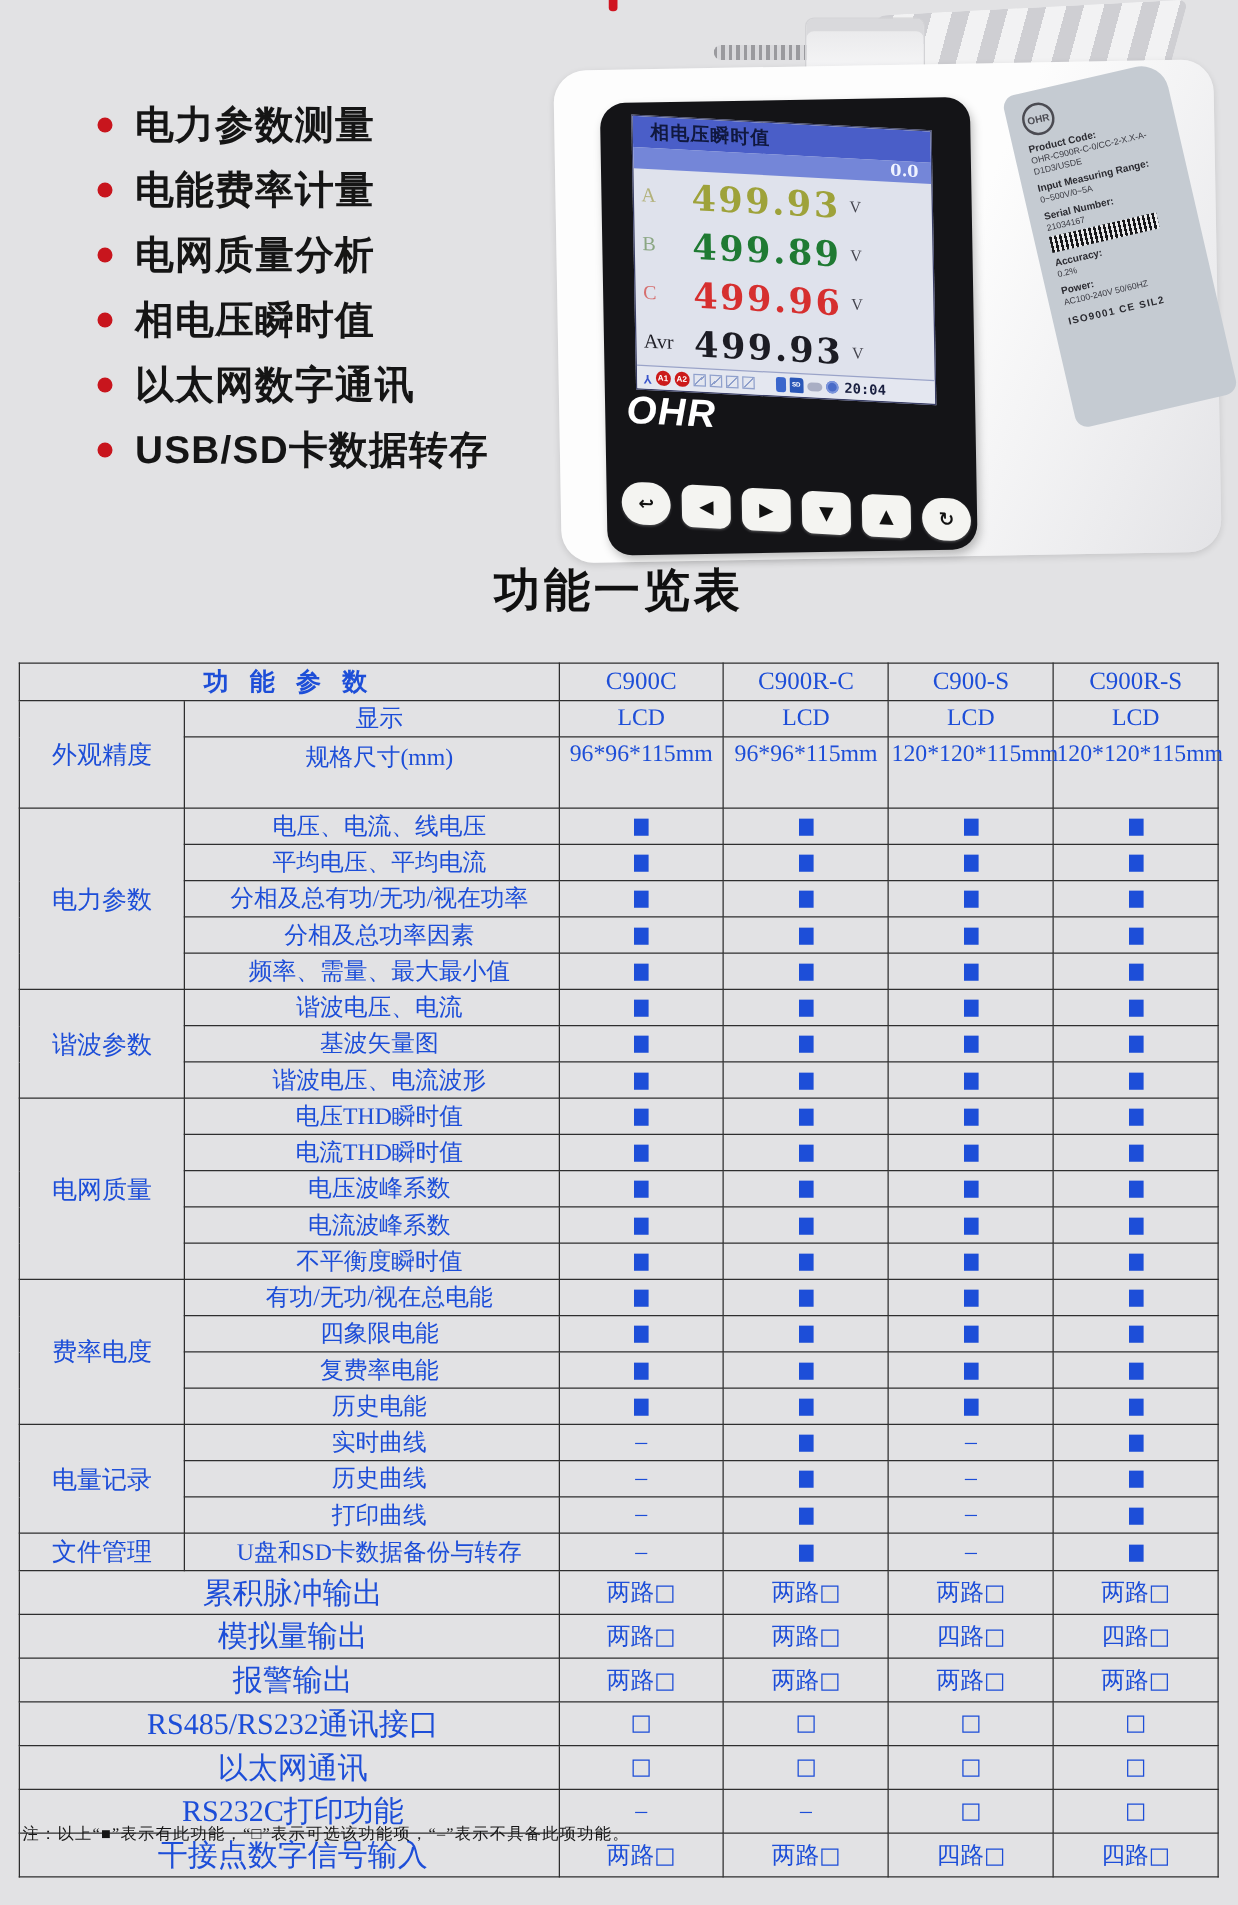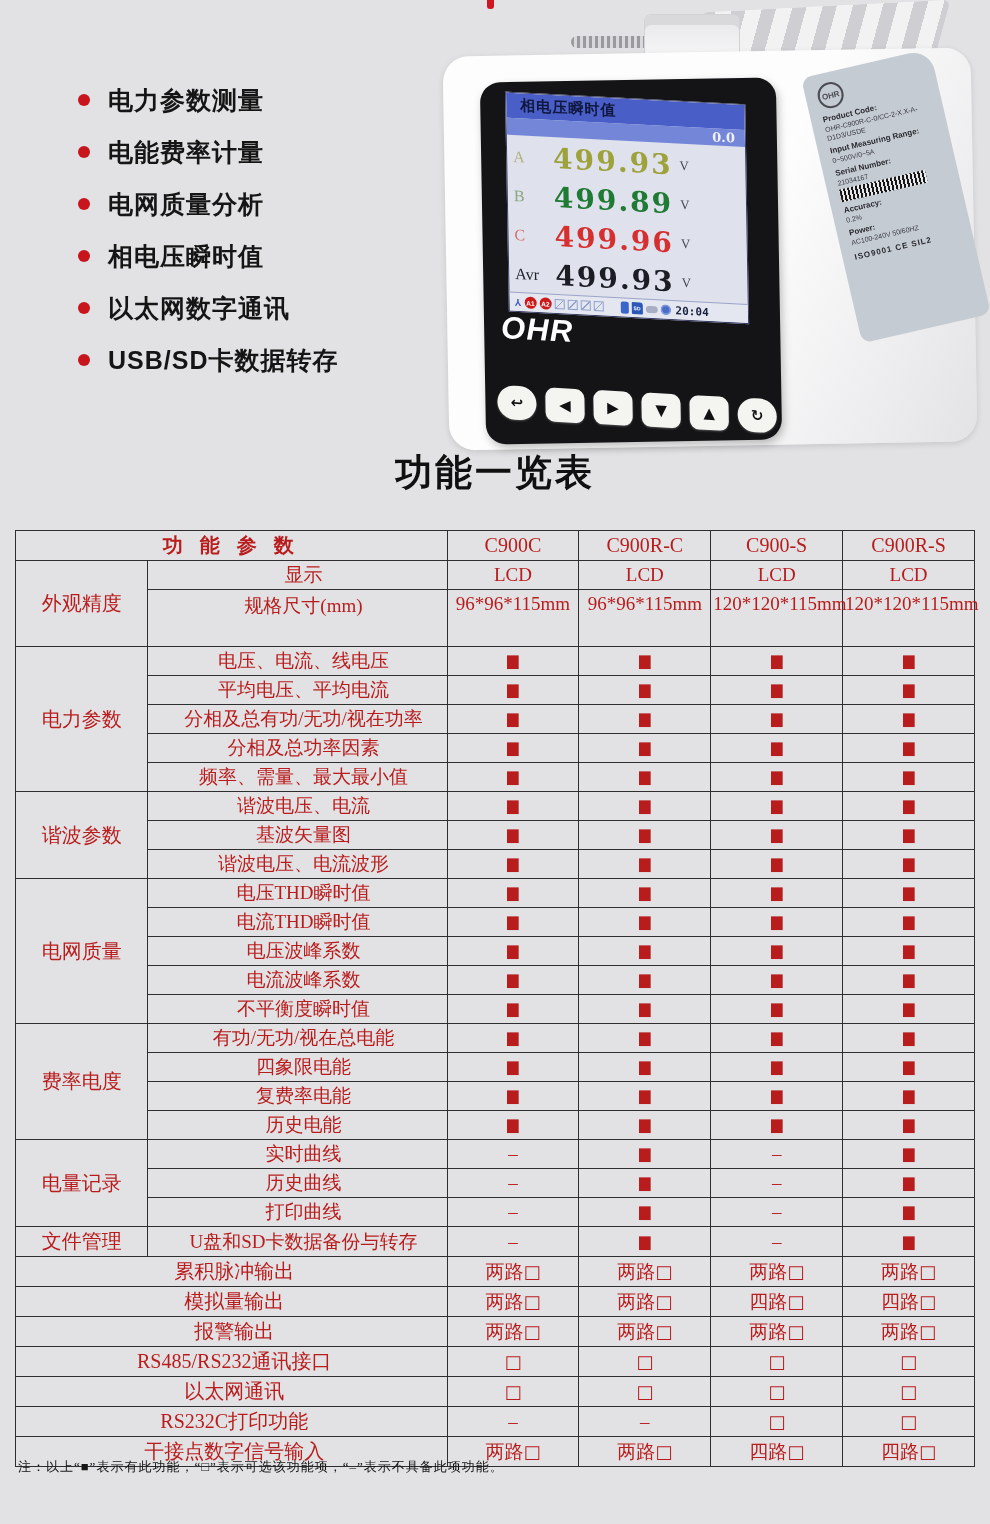--- a/index.html
+++ b/index.html
@@ -5,21 +5,21 @@
   * { margin:0; padding:0; box-sizing:border-box; }
   html,body { width:990px; height:1524px; }
   body { position:relative; background:#e2e2e4; overflow:hidden;
          font-family:"Liberation Sans","DejaVu Sans",sans-serif; }
 
   
   .features { position:absolute; left:78px; top:74px; list-style:none; }
   .features li { display:flex; align-items:center; height:52px; }
   .features .dot { width:12px; height:12px; border-radius:50%; background:#c8151d;
                    margin-right:18px; flex:0 0 auto; }
-  .features .txt { font-size:25px; font-weight:700; color:#151515; letter-spacing:1px; }
+  .features .txt { font-size:31px; font-weight:700; color:#151515; letter-spacing:1px; }
 
   .red-mark { position:absolute; left:487px; top:0; width:7px; height:9px;
               background:#d01420; border-radius:0 0 3px 3px; }
 
   
   .photo { position:absolute; left:438px; top:0; width:548px; height:452px; }
   .vents { position:absolute; left:252px; top:6px; width:246px; height:94px;
            background:#f2f2f3; border-radius:8px; transform:skewX(-18deg) rotate(-3deg);
            background-image:
              repeating-linear-gradient(90deg, #cfcfd3 0 14px, transparent 14px 30px),
@@ -98,28 +98,28 @@
              font-size:15px; font-weight:700; color:#111;
              font-family:"DejaVu Sans",sans-serif; box-shadow:0 1px 2px rgba(255,255,255,.25); }
   .dev-btn:first-child, .dev-btn:last-child { border-radius:17px; }
 
   
   .table-title { position:absolute; left:0; top:448px; width:100%; text-align:center;
                  font-size:37px; font-weight:800; color:#101010; letter-spacing:3px; }
 
   .ftable-wrap { position:absolute; left:15px; top:530px; width:960px; }
   table.ftable { width:100%; border-collapse:collapse; table-layout:fixed;
-                 font-family:"Liberation Serif","DejaVu Serif",serif; color:#b91c1c; }
+                 font-family:"Liberation Serif","DejaVu Serif",serif; color:#1d4ed8; }
   .ftable th, .ftable td { border:1px solid #2e2e2e; height:28px; text-align:center;
                            font-size:19px; font-weight:400; padding:1px 2px; }
   .ftable thead th { height:30px; font-size:20px; }
   .ftable th.param-head { font-weight:700; letter-spacing:6px; }
   .ftable td.group-cell { font-size:20px; }
   .ftable td.feat-cell, .ftable td.flat-cell { text-align:center; padding-left:14px; }
-  .ftable td.flat-cell { font-size:20px; padding-left:8px; }
+  .ftable td.flat-cell { font-size:24px; padding-left:8px; }
   .ftable tr.tall td { height:57px; vertical-align:top; padding-top:3px; }
   .blk { display:inline-block; transform:scale(.9,1.05); font-family:"DejaVu Sans",sans-serif;
          font-size:17px; line-height:1; }
   .sq  { font-family:"DejaVu Sans",sans-serif; font-size:18px; line-height:1; }
 
   .note { position:absolute; left:18px; top:1458px; font-size:13px; color:#161616;
           font-family:"Liberation Serif","DejaVu Serif",serif; letter-spacing:1px; }
 </style>
 </head>
 <body>

